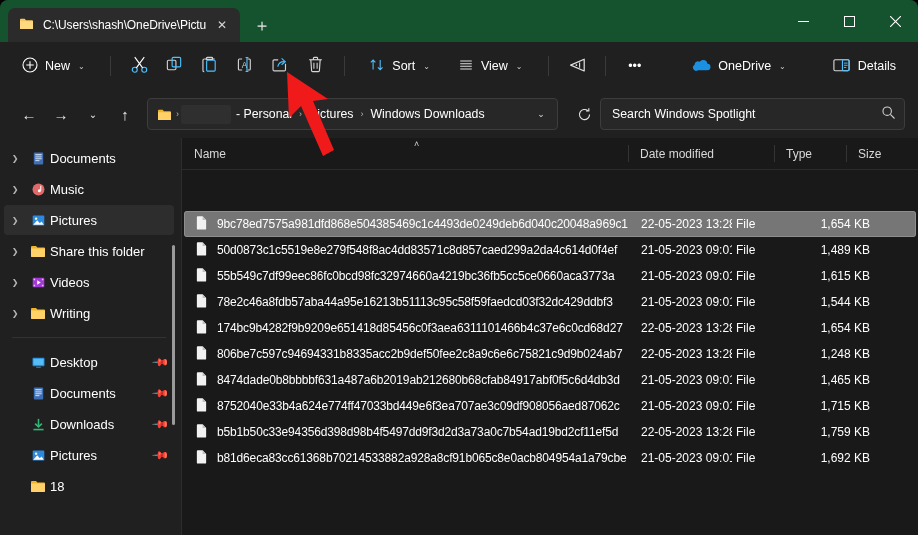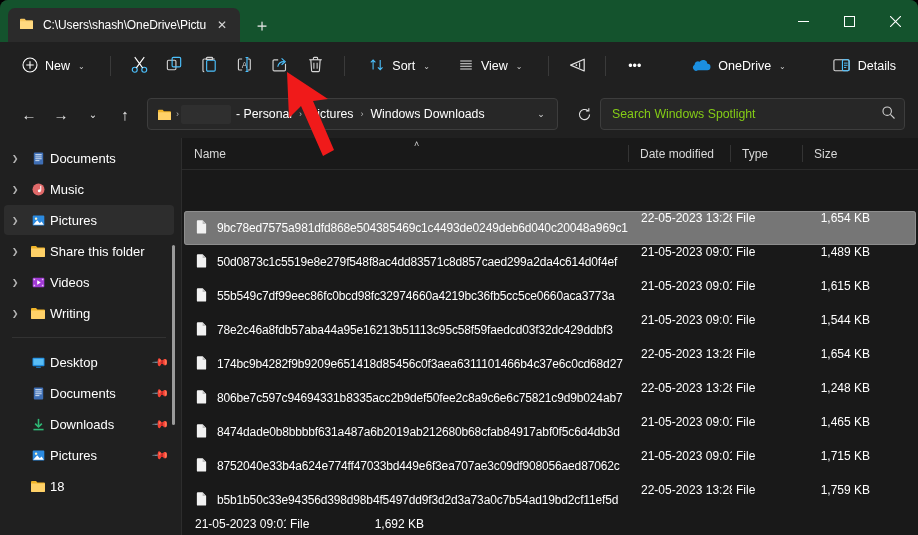--- a/index.html
+++ b/index.html
@@ -130,21 +130,21 @@
   }
   #refresh { width: 32px; height: 32px; display:flex; align-items:center; justify-content:center; color:#e4e4e4; border-radius:5px; }
   #searchbox {
     width: 305px; height: 32px;
     border: 1px solid #3d3d3d;
     border-radius: 4px;
     background: #272727;
     display: flex; align-items: center;
     padding: 0 8px 0 11px;
   }
-  #searchbox .ph { flex: 1 1 auto; font-size: 12.3px; color: #84cc16; }
+  #searchbox .ph { flex: 1 1 auto; font-size: 12.3px; color: #ffffff; }
 
   
   #body { display: flex; height: calc(535px - 42px - 48px - 48px); }
 
   
   #sidebar {
     width: 182px; flex: 0 0 182px;
     background: #202020;
     position: relative;
     overflow: hidden;
@@ -188,30 +188,30 @@
     font-size: 12px; color: #d8d8d8;
     padding-left: 12px;
     position: relative;
   }
   .col + .col::before {
     content: ""; position: absolute; left: 0; top: 7px; bottom: 7px;
     width: 1px; background: #343434;
   }
   .c-name { width: 446px; flex: 0 0 446px; }
   .c-date { width: 102px; flex: 0 0 102px; }
-  .c-type { width: 72px; flex: 0 0 72px; }
+  .c-type { width: 72px; flex: 0 0 72px; margin-left: 44px; }
   .c-size { width: 78px; flex: 0 0 78px; }
   #sortcaret {
     position: absolute; left: 232px; top: 1px;
     font-size: 9px; color: #cdcdcd;
   }
   #rows { flex: 1 1 auto; overflow: hidden; padding-top: 1px; }
   .row {
-    height: 34px;
-    display: flex; 
+    height: 26px;
+    display: flex; align-items: center;
     border-radius: 3px;
     margin: 0 2px;
   }
   .row.selected { background: #767676; outline: 1px solid #8e8e8e; outline-offset: -1px; }
   .cell { font-size: 12px; color: #ffffff; white-space: nowrap; overflow: hidden; }
   .cell.name { width: 446px; flex: 0 0 446px; display: flex; align-items: center; padding-left: 11px; }
   .cell.name .fname { margin-left: 9px; letter-spacing: -0.15px; }
   .cell.date { width: 102px; flex: 0 0 102px; padding-left: 11px; }
   .cell.type { width: 72px; flex: 0 0 72px; padding-left: 4px; }
   .cell.size { width: 78px; flex: 0 0 78px; padding-right: 12px; text-align: right; }
@@ -706,20 +706,27 @@
                   <path d="M2 1.4h6.2L12 5.2v9.4a1 1 0 0 1-1 1H3a1 1 0 0 1-1-1V2.4a1 1 0 0 1 1-1z" fill="#f2f2f2"></path>
                   <path d="M8.2 1.4 12 5.2H8.2z" fill="#bdbdbd"></path>
                 </svg></span>
               <span class="fname">b5b1b50c33e94356d398d98b4f5497dd9f3d2d3a73a0c7b54ad19bd2cf11ef5d</span>
             </div>
             <div class="cell date">22-05-2023 13:28</div>
             <div class="cell type">File</div>
             <div class="cell size">1,759 KB</div>
           </div>
           <div class="row">
+            <div class="cell name">
+              <span><svg width="13" height="15" viewBox="0 0 14 16">
+                  <path d="M2 1.4h6.2L12 5.2v9.4a1 1 0 0 1-1 1H3a1 1 0 0 1-1-1V2.4a1 1 0 0 1 1-1z" fill="#f2f2f2"></path>
+                  <path d="M8.2 1.4 12 5.2H8.2z" fill="#bdbdbd"></path>
+                </svg></span>
+              <span class="fname">b81d6eca83cc61368b70214533882a928a8cf91b065c8e0acb804954a1a79cbe</span>
+            </div>
             <div class="cell date">21-05-2023 09:01</div>
             <div class="cell type">File</div>
             <div class="cell size">1,692 KB</div>
           </div>
         </div>
     </div>
   </div>
 
   <svg id="cursor" width="64" height="104" viewBox="0 0 64 104">
     <path d="M11 10 L13 56 L25 44 L47 94 L58 88 L37 39 L52 37 Z" fill="#f01a1a"></path>

